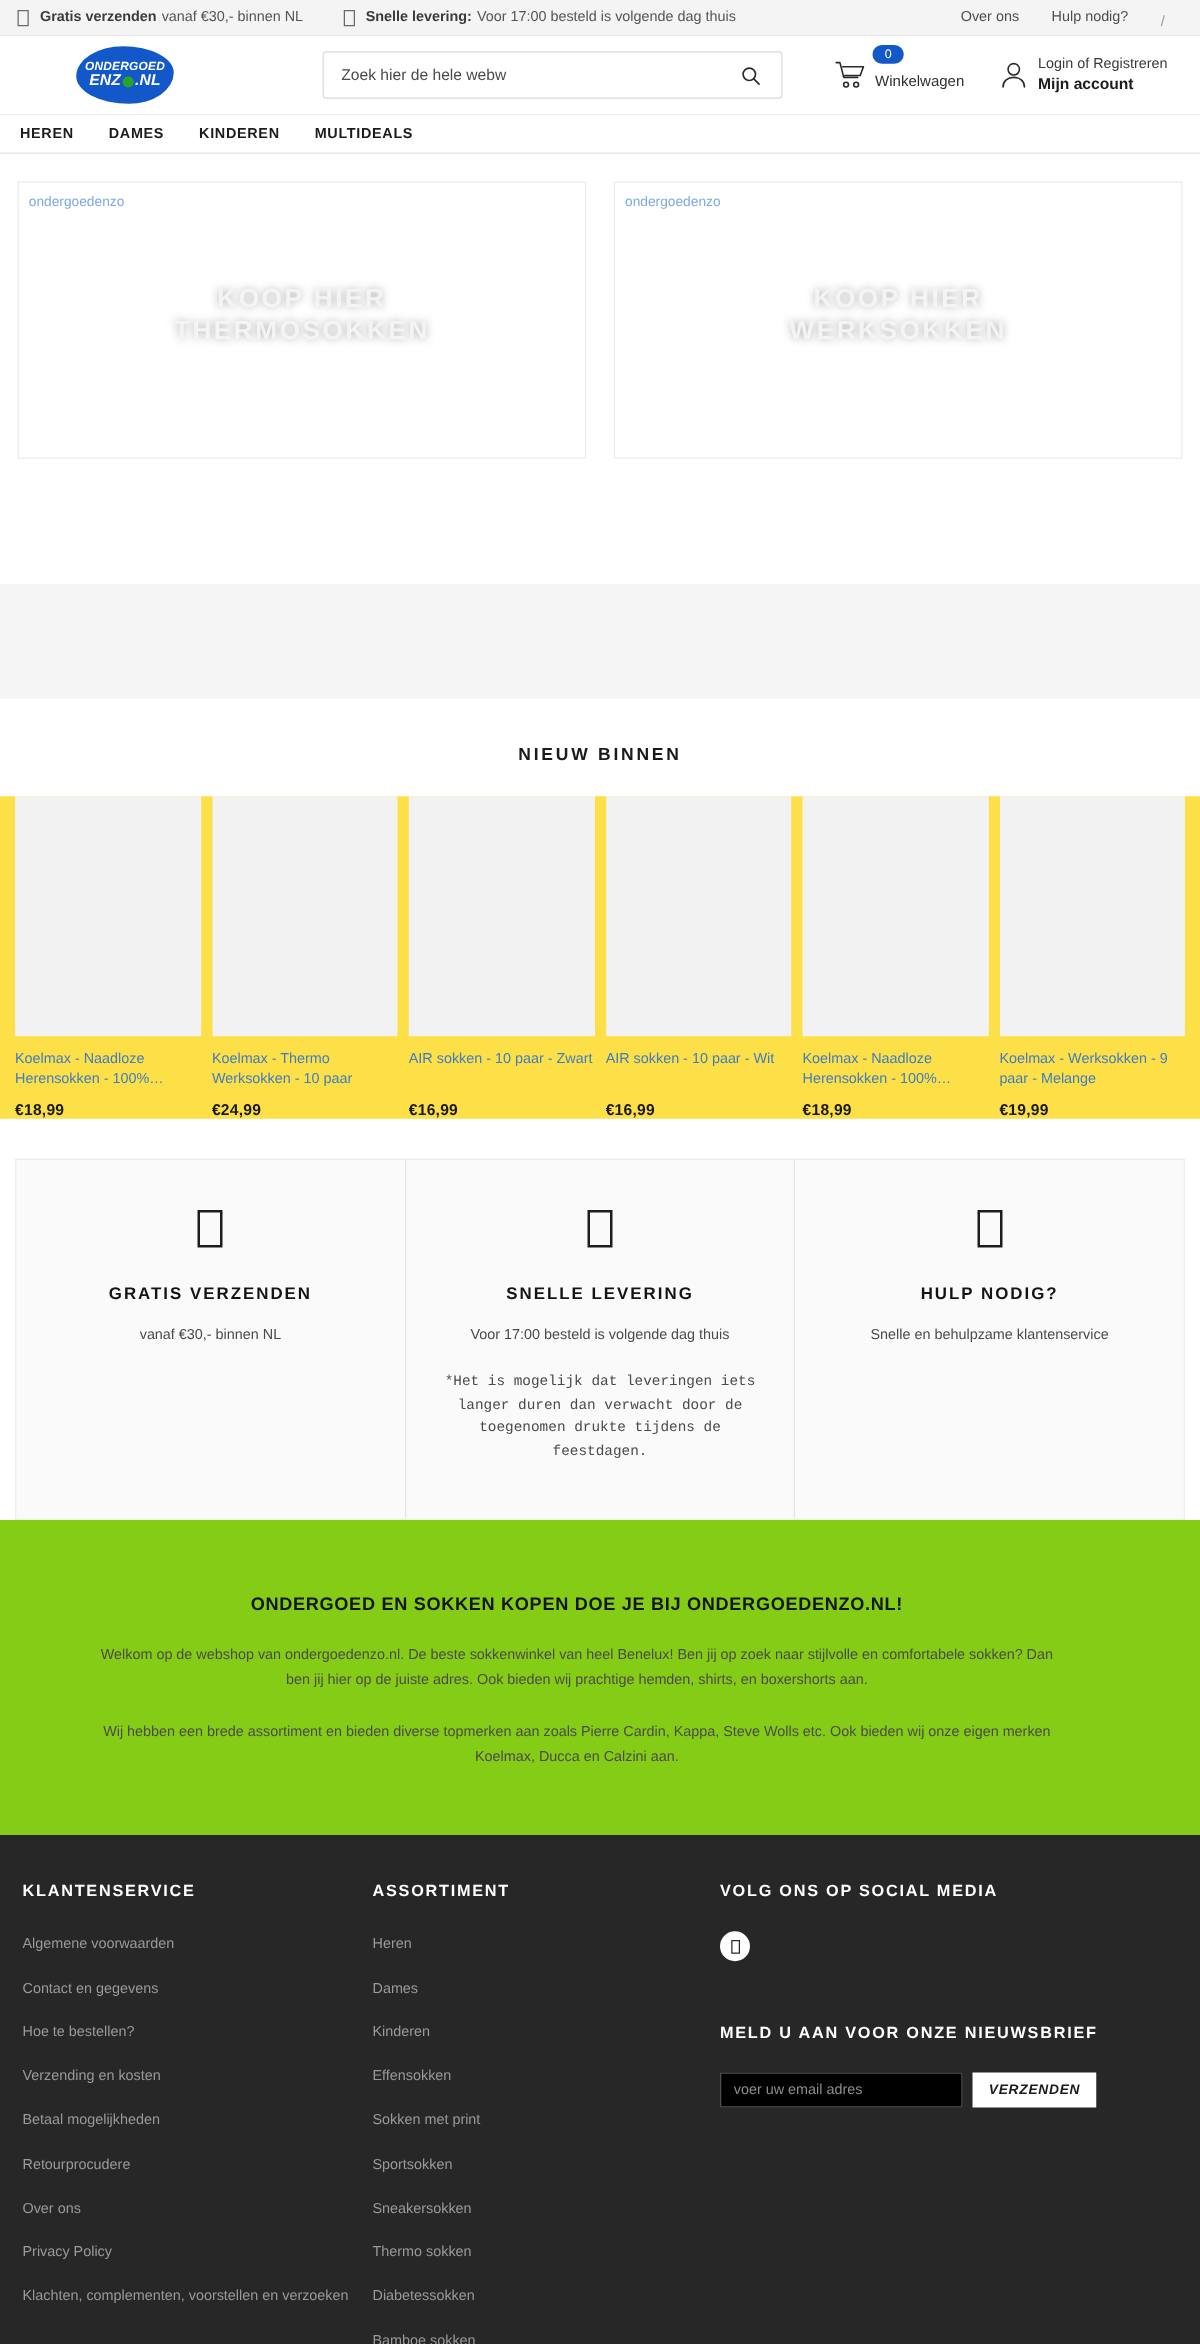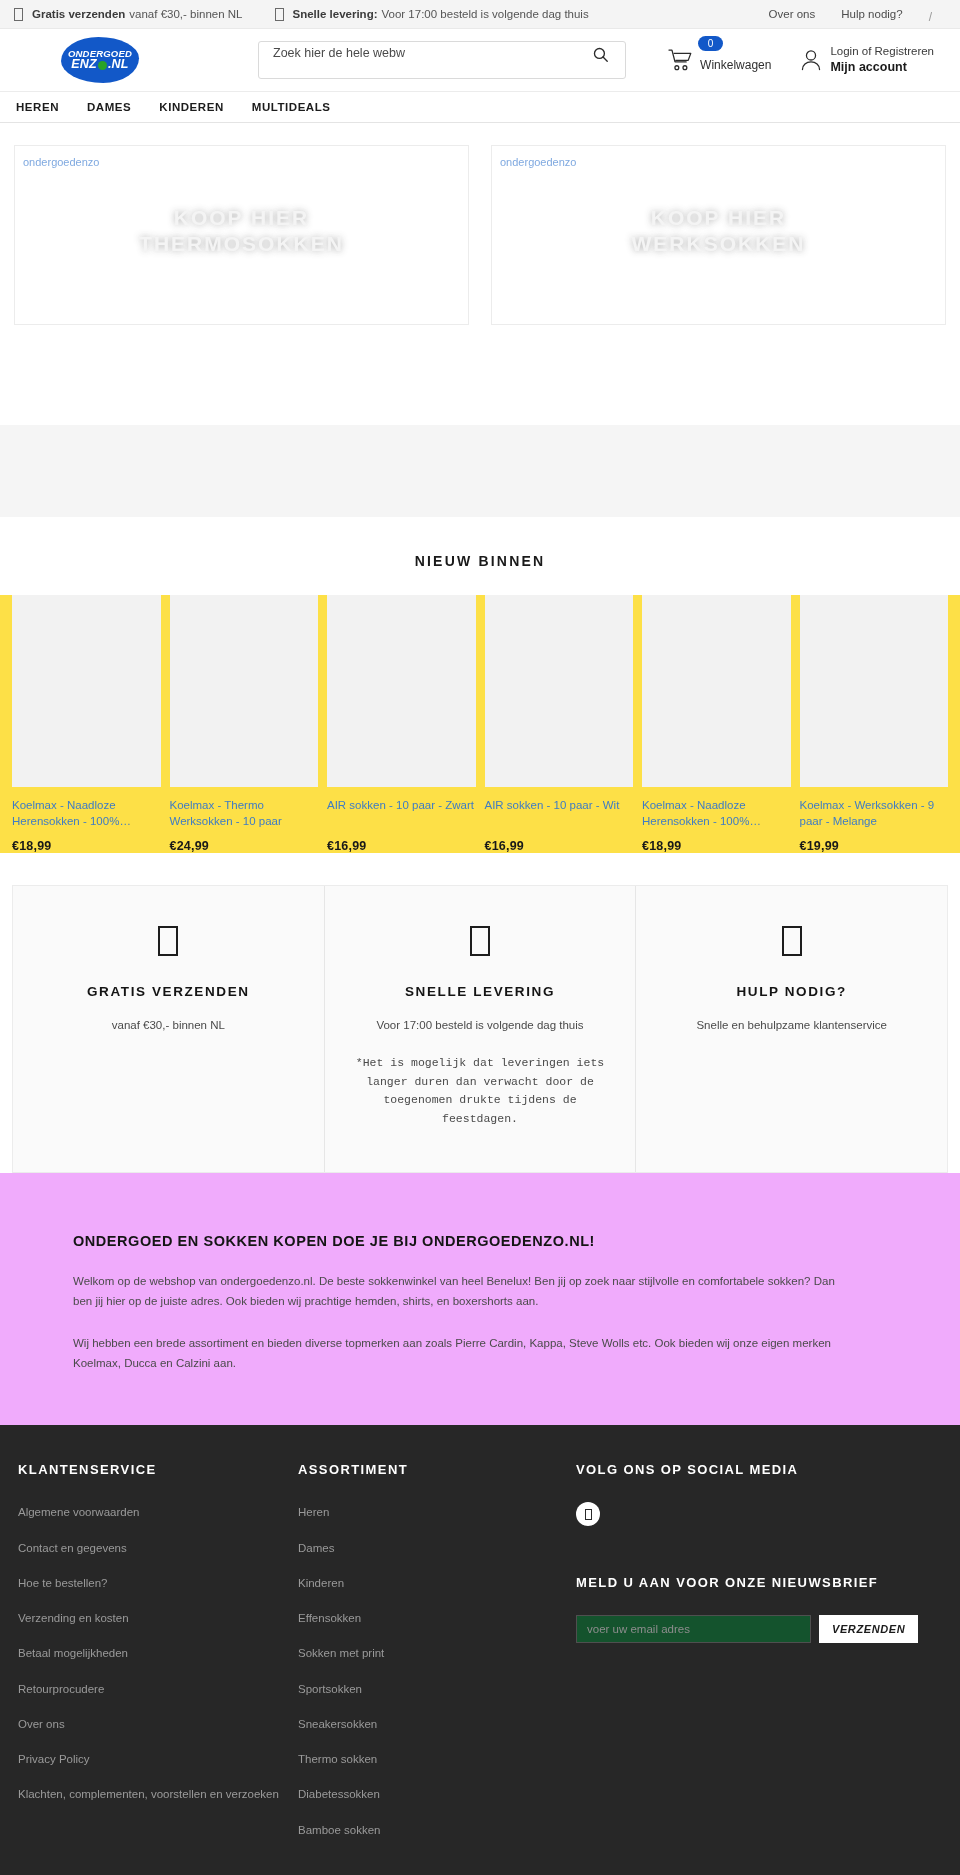--- a/index.html
+++ b/index.html
@@ -68,21 +68,21 @@
     transform: translateY(1px);
   }
 
   .searchbox {
     width: 368px;
     height: 38px;
     border: 1px solid #dadada;
     border-radius: 3px;
     background: #fff;
     display: flex;
-    align-items: flex-start;
+    align-items: center;
     padding: 4px 14px;
     margin-left: 58px;
   }
   .searchbox input {
     border: 0; outline: 0; flex: 1;
     font-size: 12.5px;
     color: #3d3d3d;
     font-family: inherit;
     background: transparent;
   }
@@ -129,21 +129,21 @@
   }
 
   
   .hero {
     display: flex;
     gap: 22px;
     padding: 22px 14px 0 14px;
   }
   .banner {
     flex: 1;
-    height: 180px;
+    height: 222px;
     border: 1px solid #ececec;
     background: #fff;
     position: relative;
     overflow: hidden;
     cursor: pointer;
   }
   .banner .alt {
     position: absolute;
     left: 8px; top: 10px;
     font-size: 11px;
@@ -235,21 +235,22 @@
   .usp p {
     font-size: 11.5px;
     color: #4a4a4a;
     line-height: 1.6;
   }
   .usp p.note { margin-top: 20px; font-family: Liberation Mono, monospace; }
 
   
   .seo {
     padding: 60px 110px 52px 73px;
-    background: #f0abfc;
+    text-align: center;
+    background: #84cc16;
   }
   .seo h2 {
     font-size: 14.5px;
     font-weight: 800;
     letter-spacing: .55px;
     color: #151515;
     margin-bottom: 22px;
   }
   .seo p {
     font-size: 11.5px;
@@ -292,23 +293,23 @@
     display: flex; align-items: center; justify-content: center;
     cursor: pointer;
   }
   .social-btn .glyph {
     display: inline-block;
     width: 7px; height: 11px;
     border: 1px solid #2a2a2a;
   }
   .newsletter { display: flex; align-items: stretch; gap: 8px; margin-top: 2px; }
   .newsletter input {
-    width: 235px;
+    width: 194px;
     height: 28px;
-    background: #14532d;
+    background: #000000;
     border: 1px solid #4f4f4f;
     color: #bdbdbd;
     font-size: 11.5px;
     padding: 0 10px;
     font-family: inherit;
     outline: none;
   }
   .newsletter input::placeholder { color: #8d8d8d; }
   .newsletter button {
     background: #fff;

